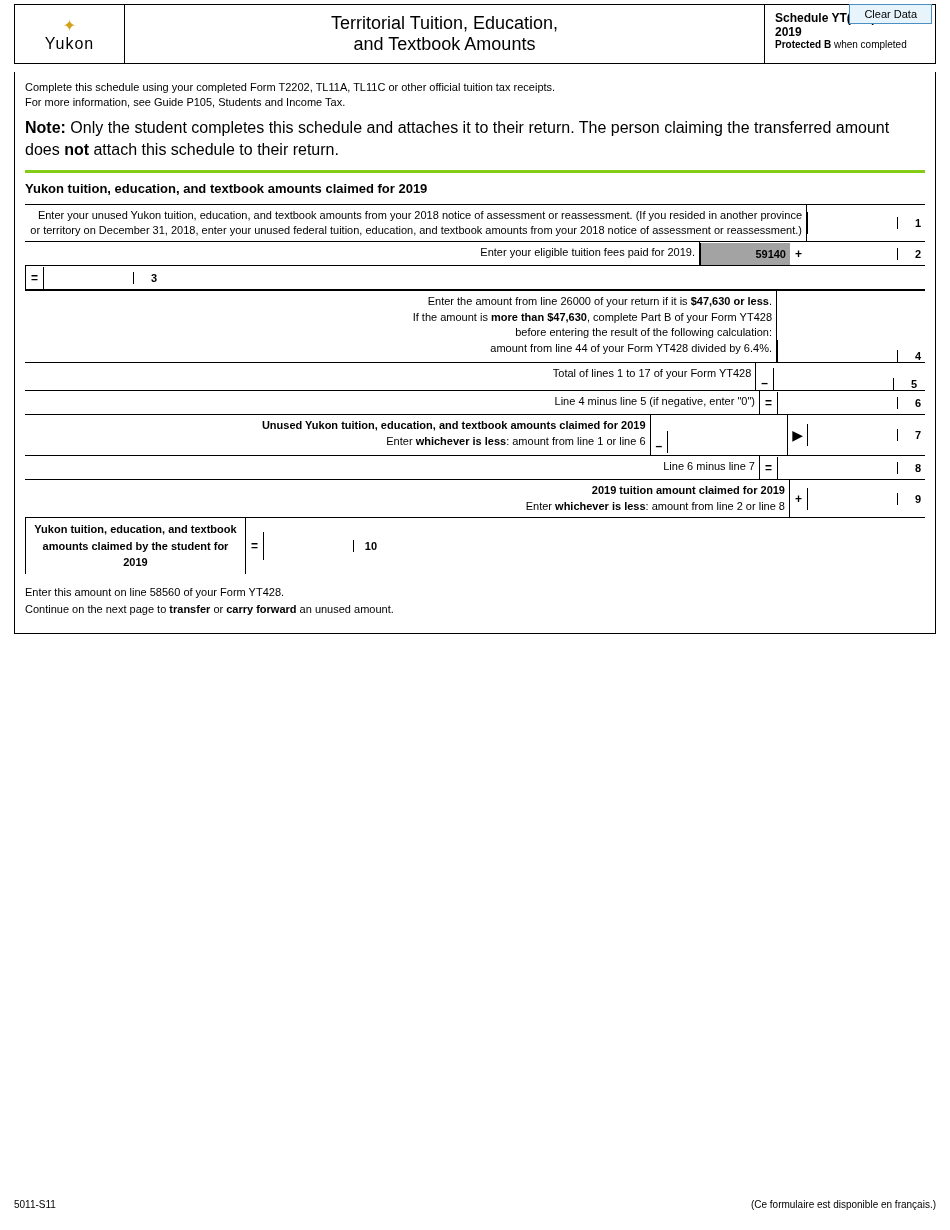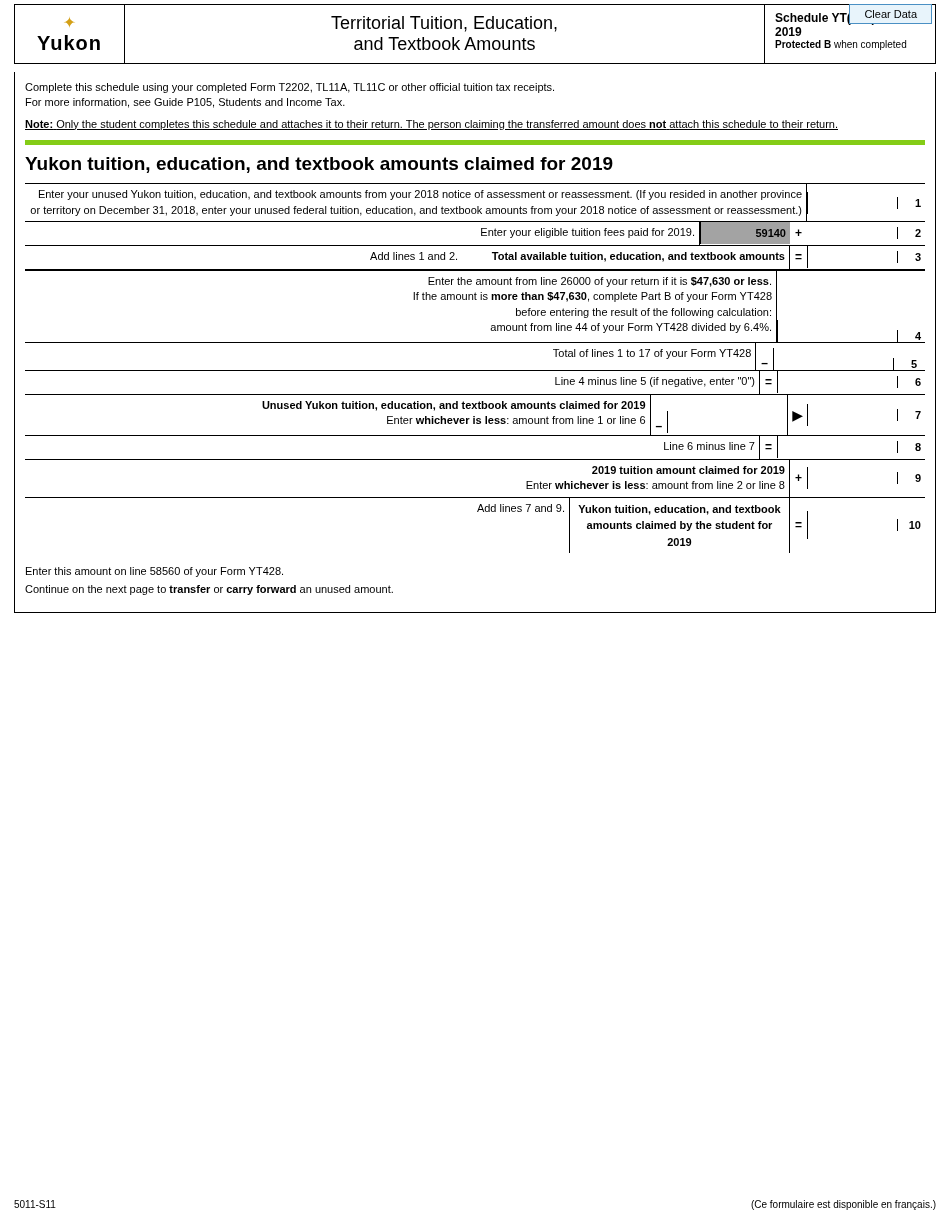--- a/index.html
+++ b/index.html
@@ -81,31 +81,30 @@
       padding: 8px 10px;
     }
 
     .intro-text {
       font-size: 11px;
       margin-bottom: 6px;
       line-height: 1.4;
     }
 
     .note-text {
-      font-size: 11px;
+      font-size: 16px;
       margin-bottom: 0;
       line-height: 1.4;
-      text-decoration: underline;
     }
 
     .section-heading {
-      font-size: 19px;
+      font-size: 13px;
       font-weight: bold;
       margin: 8px 0 8px 0;
-      border-top: 5px solid #84cc16;
+      border-top: 3px solid #84cc16;
       padding-top: 8px;
     }
 
     
     .form-row {
       display: flex;
       align-items: stretch;
       border-top: 1px solid #000;
       min-height: 24px;
     }
@@ -187,22 +186,22 @@
       display: flex;
       justify-content: space-between;
       font-size: 10px;
     }
 
     
     .yukon-logo {
       text-align: center;
     }
     .yukon-name {
-      font-size: 20px;
-      font-weight: bold;
+      font-size: 16px;
+      font-weight: normal;
       letter-spacing: 1px;
     }
     .yukon-sun {
       font-size: 16px;
       color: #d4a017;
     }
   </style>
 </head>
 <body>
 
@@ -256,24 +255,20 @@
     <div class="row-label">Enter your eligible tuition fees paid for 2019.</div>
     <div class="row-input-area">
       <input class="input-box prefilled" type="text" value="59140" style="">
       <div class="operator">+</div>
       <input class="input-box" type="text" value="" style="border-left: none;">
       <div class="line-number">2</div>
     </div>
   </div>
 
   <div class="form-row">
-    <div class="row-label">
-      <span>Add lines 1 and 2.</span>&nbsp;&nbsp;&nbsp;&nbsp;&nbsp;&nbsp;&nbsp;&nbsp;&nbsp;&nbsp;
-      <strong>Total available tuition, education, and textbook amounts</strong>
-    </div>
     <div class="row-input-area">
       <div class="operator">=</div>
       <input class="input-box" type="text" value="" style="">
       <div class="line-number">3</div>
     </div>
   </div>
 
   <div class="section-456">
 
     <div style="display:flex; border-top:1px solid #000; min-height: 72px;">
@@ -340,21 +335,20 @@
         <span>Enter <strong>whichever is less</strong>: amount from line 2 or line 8</span>
       </div>
       <div style="display:flex; align-items:center; border-left:1px solid #000;">
         <span class="operator">+</span>
         <input class="input-box" type="text" value="" style="width: 90px; height: 22px;">
         <div class="line-number">9</div>
       </div>
     </div>
 
     <div style="display:flex; border-top:1px solid #000; min-height:34px;">
-      <div class="row-label">Add lines 7 and 9.</div>
       <div style="display:flex; flex-direction:column; justify-content:center; border-left:1px solid #000; width:220px; padding:3px 6px; font-size:11px; font-weight:bold; text-align:center; line-height:1.5;">
         <span>Yukon tuition, education, and textbook</span>
         <span>amounts claimed by the student for 2019</span>
       </div>
       <div style="display:flex; align-items:center; border-left:1px solid #000;">
         <span class="operator">=</span>
         <input class="input-box" type="text" value="" style="width: 90px; height: 28px;">
         <div class="line-number" style="font-weight:bold;">10</div>
       </div>
     </div>

